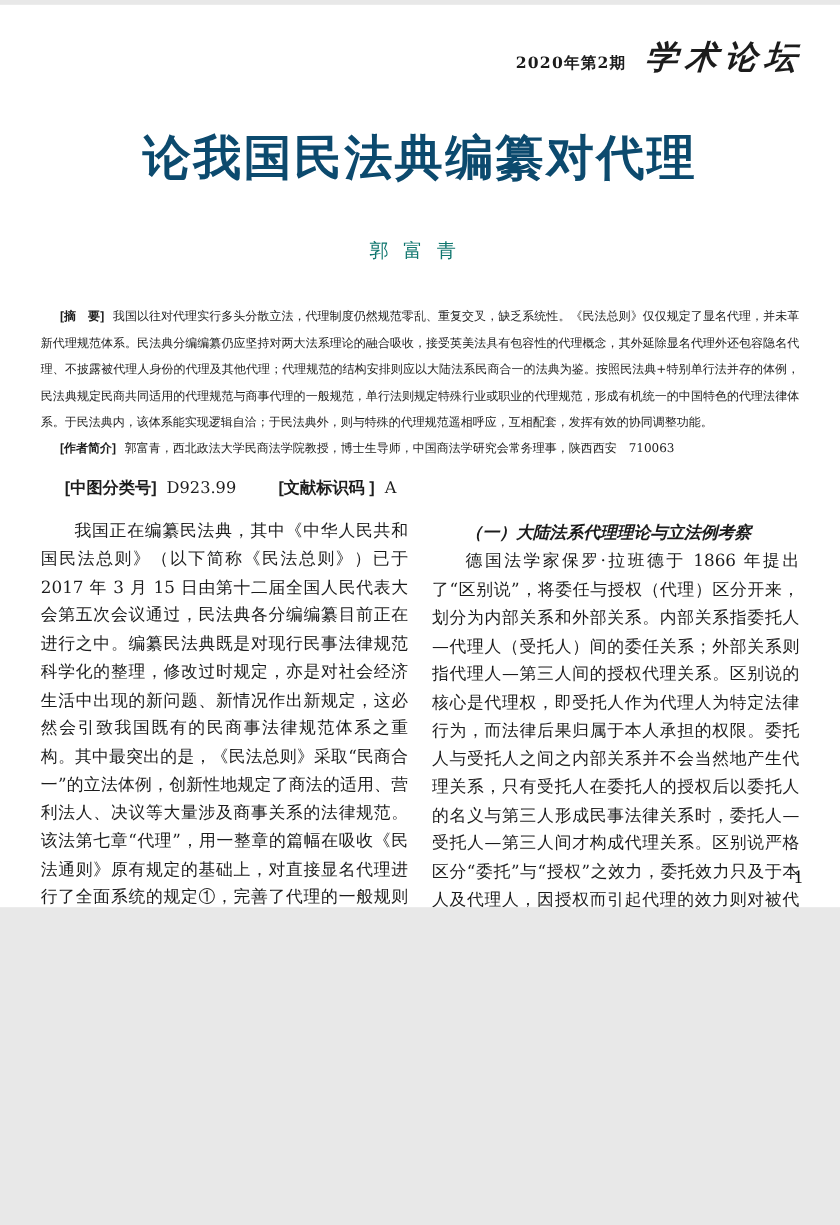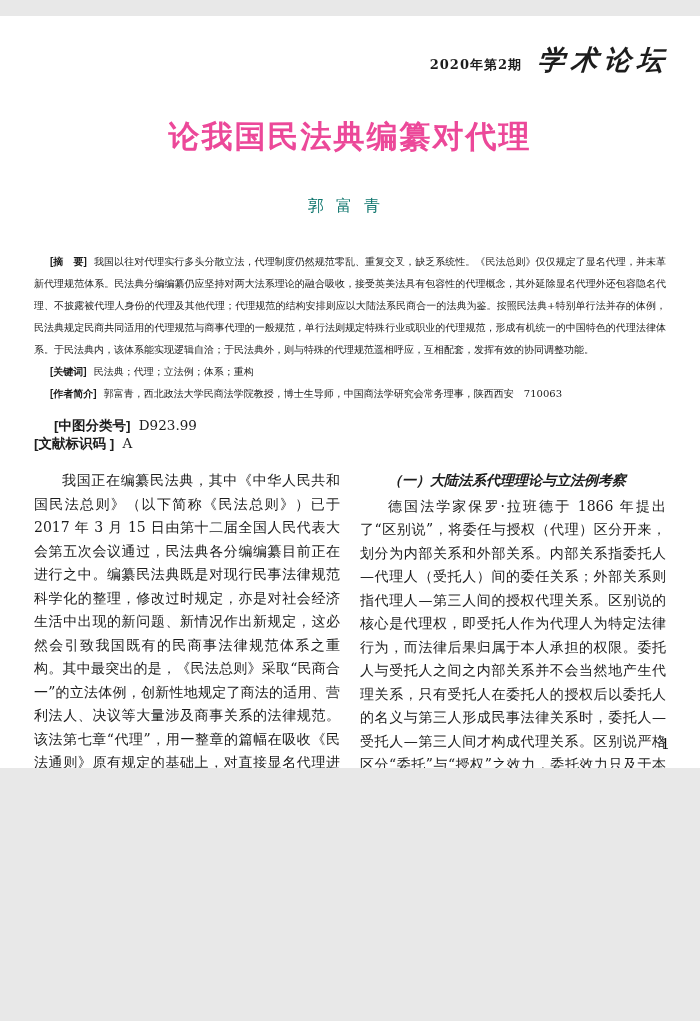--- a/index.html
+++ b/index.html
@@ -1,21 +1,21 @@
 <!DOCTYPE html>
 <html><head>
 <meta charset="utf-8">
 <style>
   * { margin: 0; padding: 0; box-sizing: border-box; }
   html, body { background: #e8e8e8; }
   .page {
     position: relative;
     width: 700px;
     height: 752px;
-    margin: 16px auto;
+    margin: 4px auto;
     background: #ffffff;
     color: #1c1c1c;
     font-family: "DejaVu Serif", "Liberation Serif", serif;
     overflow: hidden;
   }
   .header {
     position: absolute;
     top: 26px;
     right: 30px;
     display: flex;
@@ -32,25 +32,25 @@
     font-weight: bold;
     font-style: italic;
     letter-spacing: 6px;
     font-family: "DejaVu Serif", serif;
     transform: skewX(-4deg);
   }
   .title {
     padding-top: 96px;
     text-align: center;
     font-family: "Liberation Sans", "DejaVu Sans", sans-serif;
-    font-size: 31px;
+    font-size: 40px;
     font-weight: bold;
     line-height: 1.62;
     letter-spacing: 2px;
-    color: #ec4899;
+    color: #0c4a6e;
   }
   .author {
     margin-top: 34px;
     text-align: center;
     font-size: 16px;
     letter-spacing: 12px;
     color: #0f766e;
   }
   .frontmatter {
     margin: 34px 34px 0 34px;
@@ -61,21 +61,20 @@
   .fm { text-indent: 1.6em; }
   .fm-label {
     font-family: "Liberation Sans", "DejaVu Sans", sans-serif;
     font-weight: bold;
     margin-right: 4px;
   }
   .meta-row {
     display: flex;
     margin: 12px 34px 0 34px;
     font-size: 13.5px;
-    flex-direction: column;
   }
   .meta-row .meta-group:nth-child(1) { margin-left: 20px; width: 178px; }
   .meta-row .meta-group:nth-child(2) { width: 156px; }
   .columns {
     display: flex;
     gap: 20px;
     margin: 16px 34px 0 34px;
     height: 428px;
     overflow: hidden;
   }
@@ -140,24 +139,20 @@
   </h1>
 
   <div class="author">郭富青</div>
 
   <div class="frontmatter">
     <p class="fm">
       <span class="fm-label">[摘　要]</span>
       <span>我国以往对代理实行多头分散立法，代理制度仍然规范零乱、重复交叉，缺乏系统性。《民法总则》仅仅规定了显名代理，并未革新代理规范体系。民法典分编编纂仍应坚持对两大法系理论的融合吸收，接受英美法具有包容性的代理概念，其外延除显名代理外还包容隐名代理、不披露被代理人身份的代理及其他代理；代理规范的结构安排则应以大陆法系民商合一的法典为鉴。按照民法典+特别单行法并存的体例，民法典规定民商共同适用的代理规范与商事代理的一般规范，单行法则规定特殊行业或职业的代理规范，形成有机统一的中国特色的代理法律体系。于民法典内，该体系能实现逻辑自洽；于民法典外，则与特殊的代理规范遥相呼应，互相配套，发挥有效的协同调整功能。</span>
     </p>
     <p class="fm">
-      <span class="fm-label">[关键词]</span>
-      <span>民法典；代理；立法例；体系；重构</span>
-    </p>
-    <p class="fm">
       <span class="fm-label">[作者简介]</span>
       <span>郭富青，西北政法大学民商法学院教授，博士生导师，中国商法学研究会常务理事，陕西西安　710063</span>
     </p>
   </div>
 
   <div class="meta-row">
     <span class="meta-group">
       <span class="fm-label">[中图分类号]</span>
       <span>D923.99</span>
     </span>

